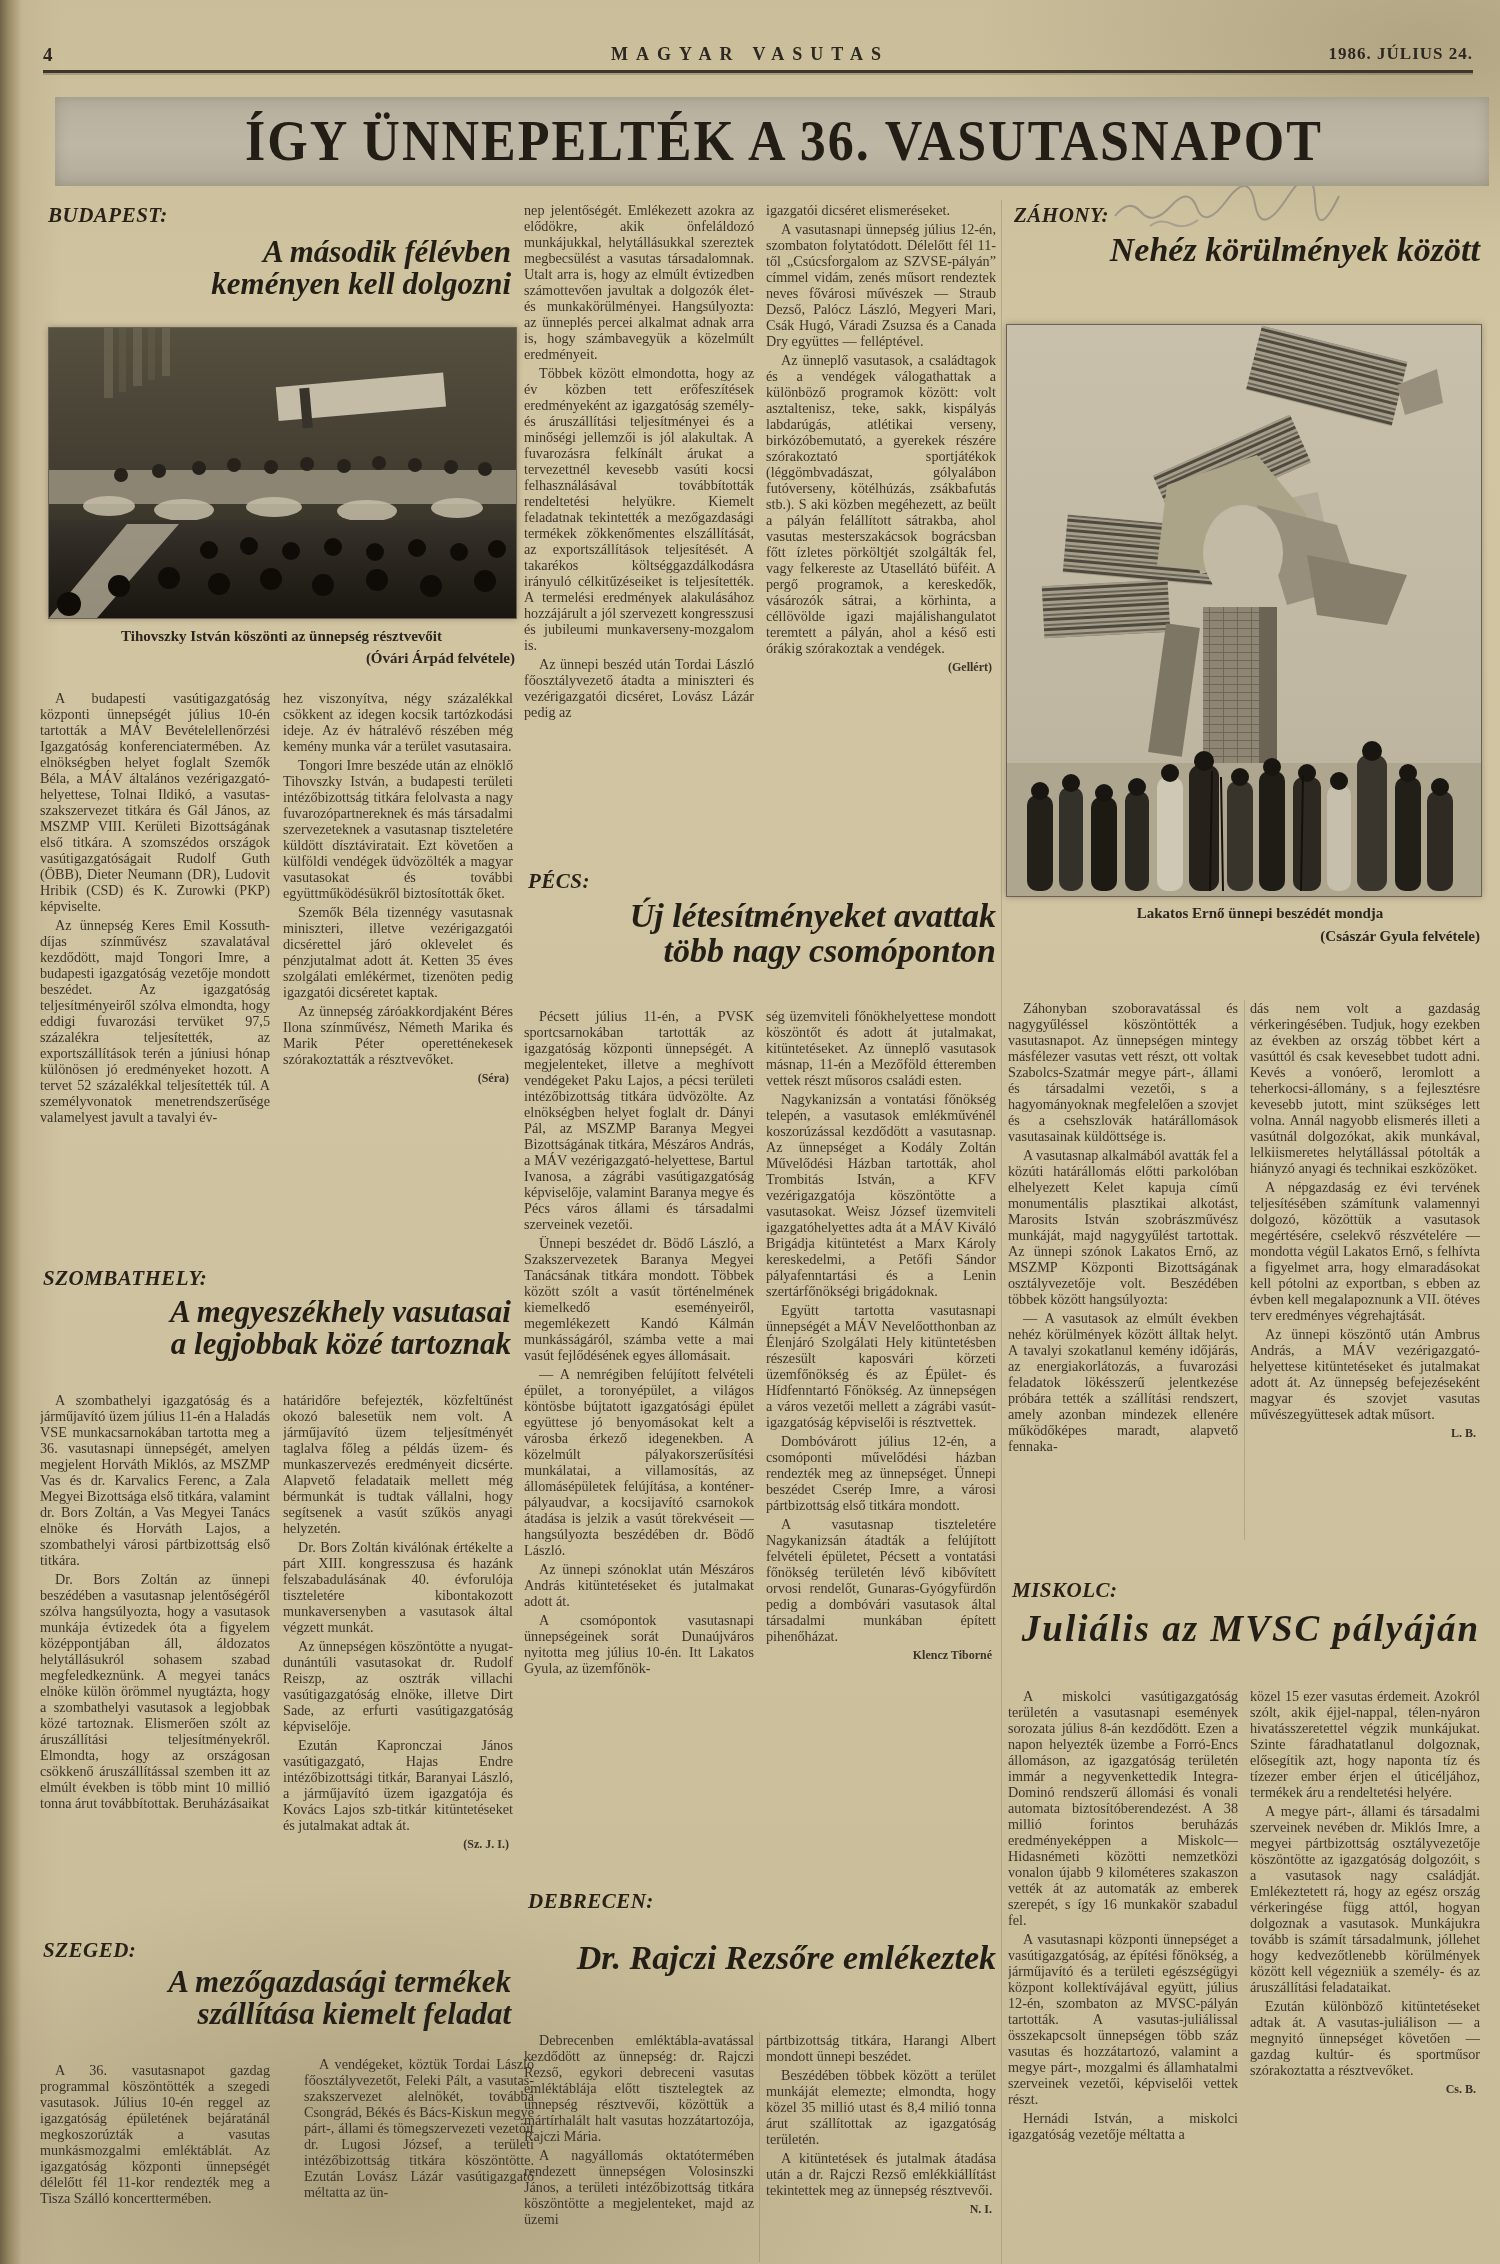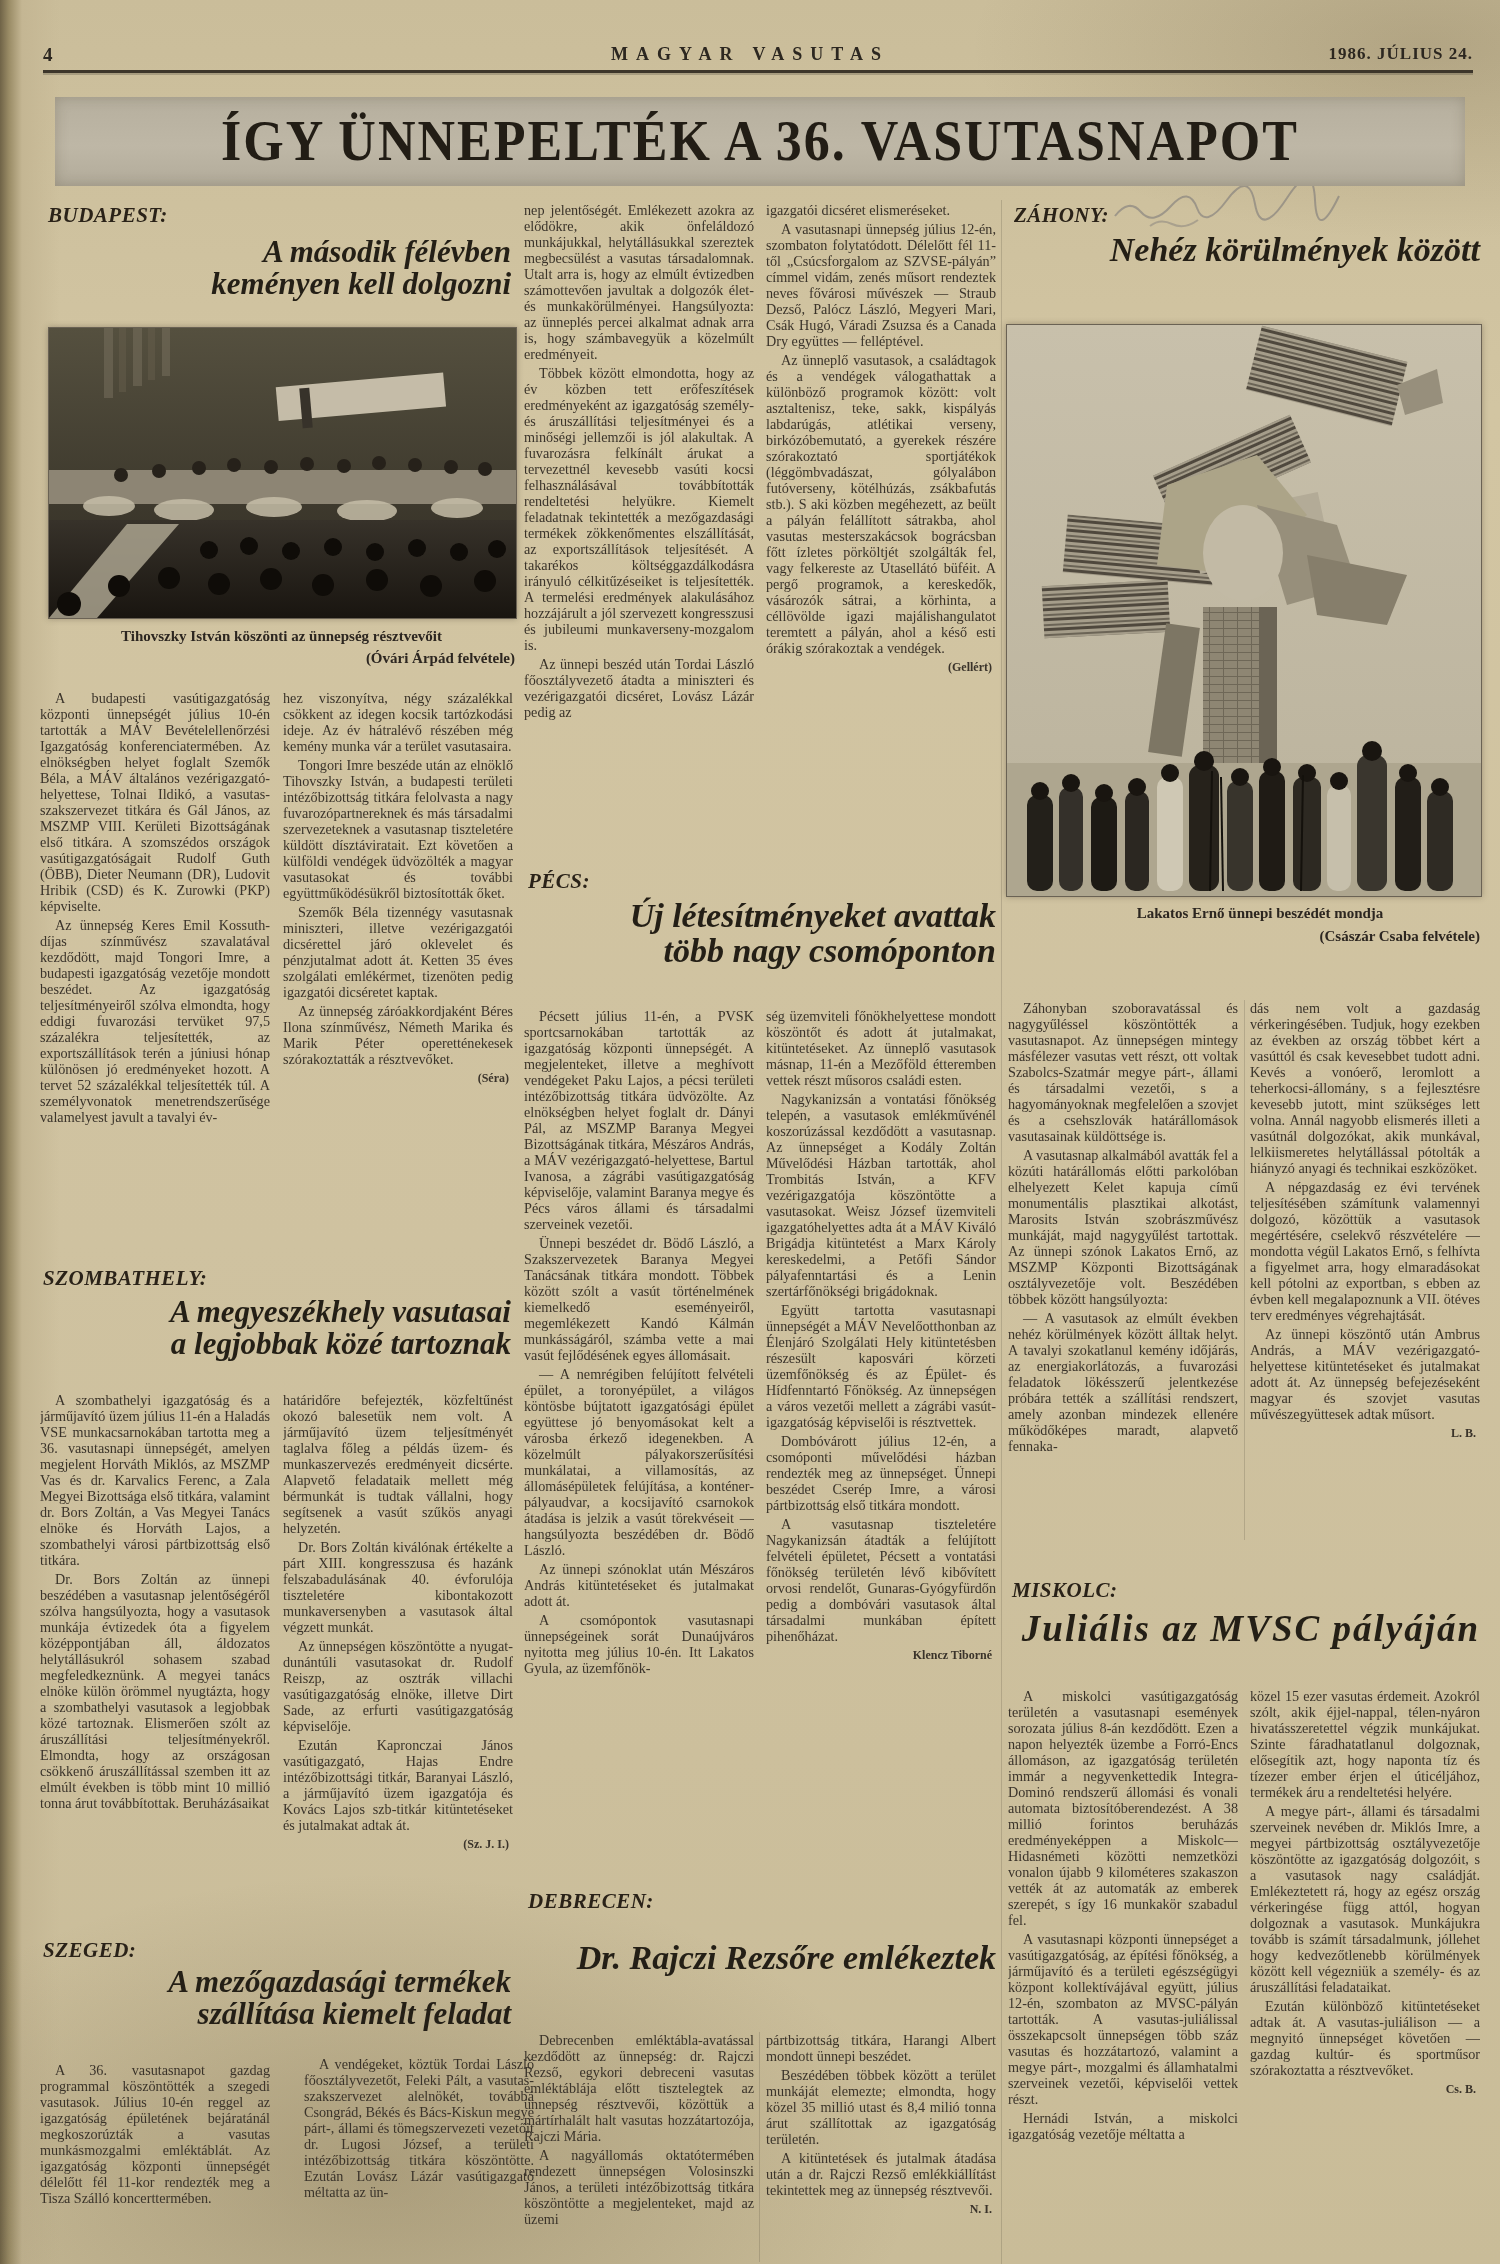--- a/index.html
+++ b/index.html
@@ -12,21 +12,21 @@
       linear-gradient(180deg, #cabd9a 0%, #d2c5a2 18%, #cfc2a0 55%, #c9bc98 100%);
     font-family:"Liberation Serif", serif;color:#352f27;
   }
   .abs{position:absolute;}
   
   .pageno{font-weight:bold;font-size:19px;color:#2c2720;}
   .mast-title{width:100%;text-align:center;font-weight:bold;font-size:18px;letter-spacing:8px;color:#2c2720;}
   .mast-date{font-weight:bold;font-size:17px;color:#2c2720;letter-spacing:1px;}
   .mast-rule{height:3px;background:#3d362a;box-shadow:0 2px 0 rgba(61,54,42,.25);}
   
-  .banner{background:linear-gradient(180deg,#b6af9e,#beb7a6 55%,#b2ab9a);box-shadow:0 0 14px rgba(70,62,44,.25) inset;}
+  .banner{background:linear-gradient(180deg,#b6af9e,#beb7a6 55%,#b2ab9a);box-shadow:0 0 14px rgba(70,62,44,.25) inset;padding-left:24px;}
   .banner h1{margin:0;height:100%;display:flex;align-items:center;justify-content:center;
     font-size:52px;font-weight:bold;letter-spacing:2px;color:#221d15;transform:scaleY(1.08);}
   
   .loc{font-style:italic;font-weight:bold;font-size:21px;color:#2a2218;letter-spacing:.5px;}
   .hl{font-style:italic;font-weight:bold;text-align:right;color:#241f16;line-height:1.04;}
   .hl.s30{font-size:31px;} .hl.s34{font-size:34px;} .hl.s37{font-size:37px;letter-spacing:2px;}
   
   .col{font-size:14.2px;line-height:16px;color:#3a332a;overflow:hidden;text-align:justify;}
   .col p{margin:0 0 3px;text-indent:15px;}
   .col p.cont{text-indent:0;}
@@ -322,21 +322,21 @@
         <circle cx="332" cy="456" r="9"></circle>
           <circle cx="365" cy="426" r="10"></circle>
           <circle cx="401" cy="448" r="9"></circle>
         <circle cx="433" cy="462" r="9"></circle>
       </g>
       <line x1="205" y1="446" x2="203" y2="566" stroke="#14110c" stroke-width="2"></line>
       <line x1="214" y1="452" x2="216" y2="566" stroke="#14110c" stroke-width="2"></line>
       <line x1="296" y1="450" x2="294" y2="566" stroke="#14110c" stroke-width="2"></line>
     </svg>
     <div class="abs cap" style="left:1040px;top:905px;width:440px;">Lakatos Ernő ünnepi beszédét mondja</div>
-    <div class="abs cap right" style="left:1040px;top:928px;width:440px;">(Császár Csaba felvétele)</div>
+    <div class="abs cap right" style="left:1040px;top:928px;width:440px;">(Császár Gyula felvétele)</div>
 
     <div class="abs vrule" style="left:1244px;top:1000px;height:540px;"></div>
     <div class="abs col" style="left:1008px;top:1000px;width:230px;height:572px;">
       <div>
           <p>Záhonyban szoboravatással és nagygyűléssel köszöntötték a vasutasnapot. Az ünnepségen mintegy másfélezer vasutas vett részt, ott voltak Szabolcs-Szatmár megye párt-, állami és társadalmi vezetői, s a hagyományoknak megfelelően a szovjet és a csehszlovák határállomások vasutasainak küldöttsége is.</p>
           <p>A vasutasnap alkalmából avatták fel a közúti határállomás előtti parkolóban elhelyezett Kelet kapuja című monumentális plasztikai alkotást, Marosits István szobrászművész munkáját, majd nagygyűlést tartottak. Az ünnepi szónok Lakatos Ernő, az MSZMP Központi Bizottságának osztályvezetője volt. Beszédében többek között hangsúlyozta:</p>
           <p>— A vasutasok az elmúlt években nehéz körülmények között álltak helyt. A tavalyi szokatlanul kemény időjárás, az energiakorlátozás, a fuvarozási feladatok lökésszerű jelentkezése próbára tették a szállítási rendszert, amely azonban mindezek ellenére működőképes maradt, alapvető fennaka-</p>
         </div>
     </div>
     <div class="abs col" style="left:1250px;top:1000px;width:230px;height:560px;">

